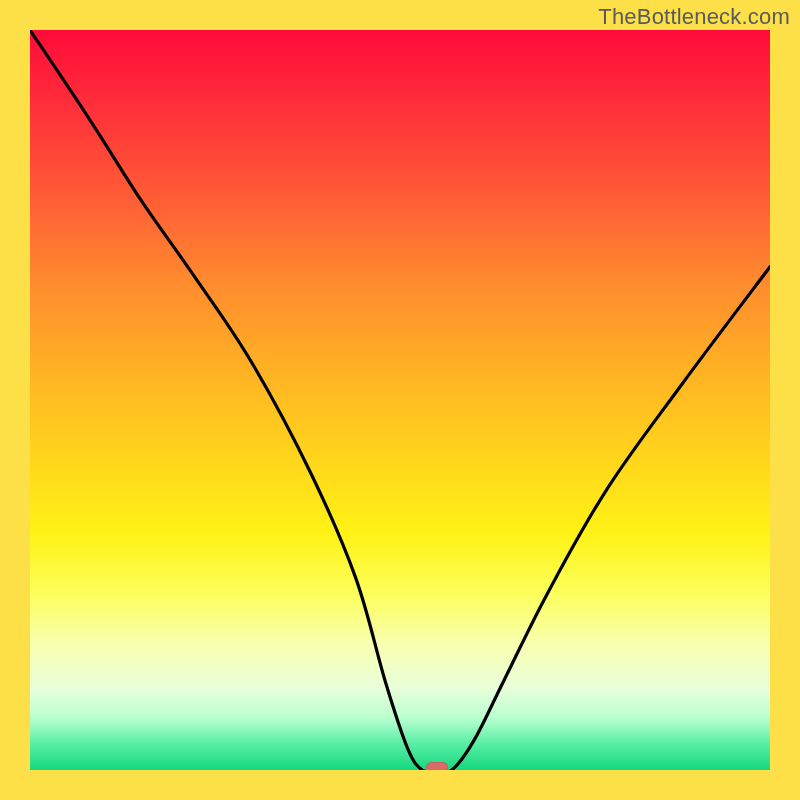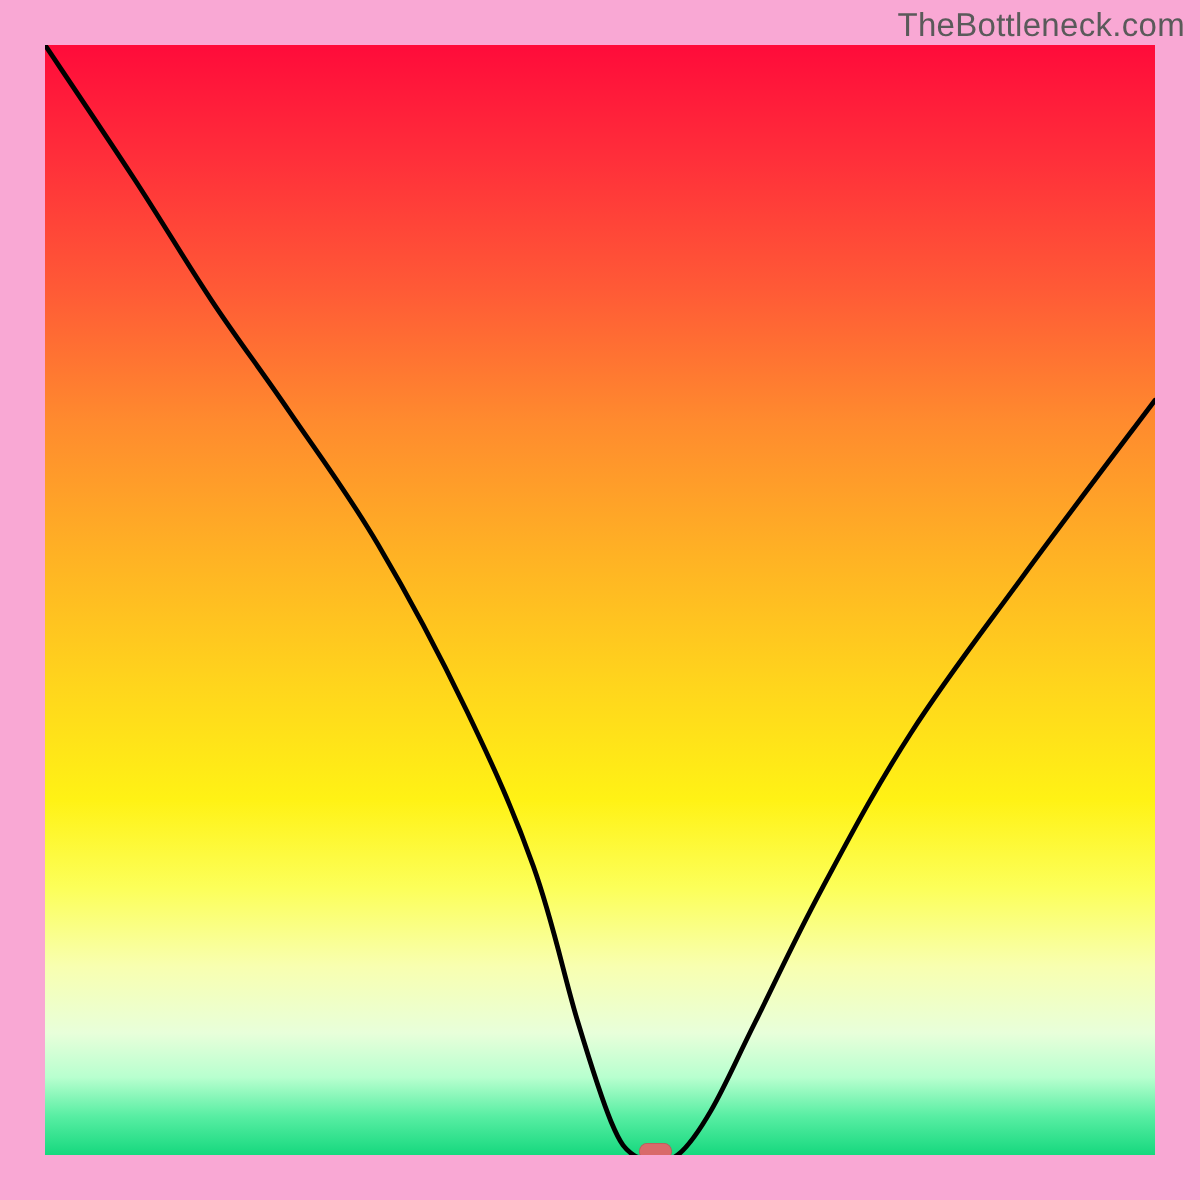--- a/index.html
+++ b/index.html
@@ -8,21 +8,21 @@
     width: 800px;
     height: 800px;
     background: #000;
     overflow: hidden;
     font-family: Arial, Helvetica, sans-serif;
   }
   .frame {
     position: relative;
     width: 800px;
     height: 800px;
-    background: #f9a8d4;
+    background: #fde047;
   }
   .watermark {
     position: absolute;
     top: 4px;
     right: 10px;
     color: #5a5a5a;
     font-size: 22px;
     font-weight: 500;
     letter-spacing: 0.2px;
     z-index: 50;

